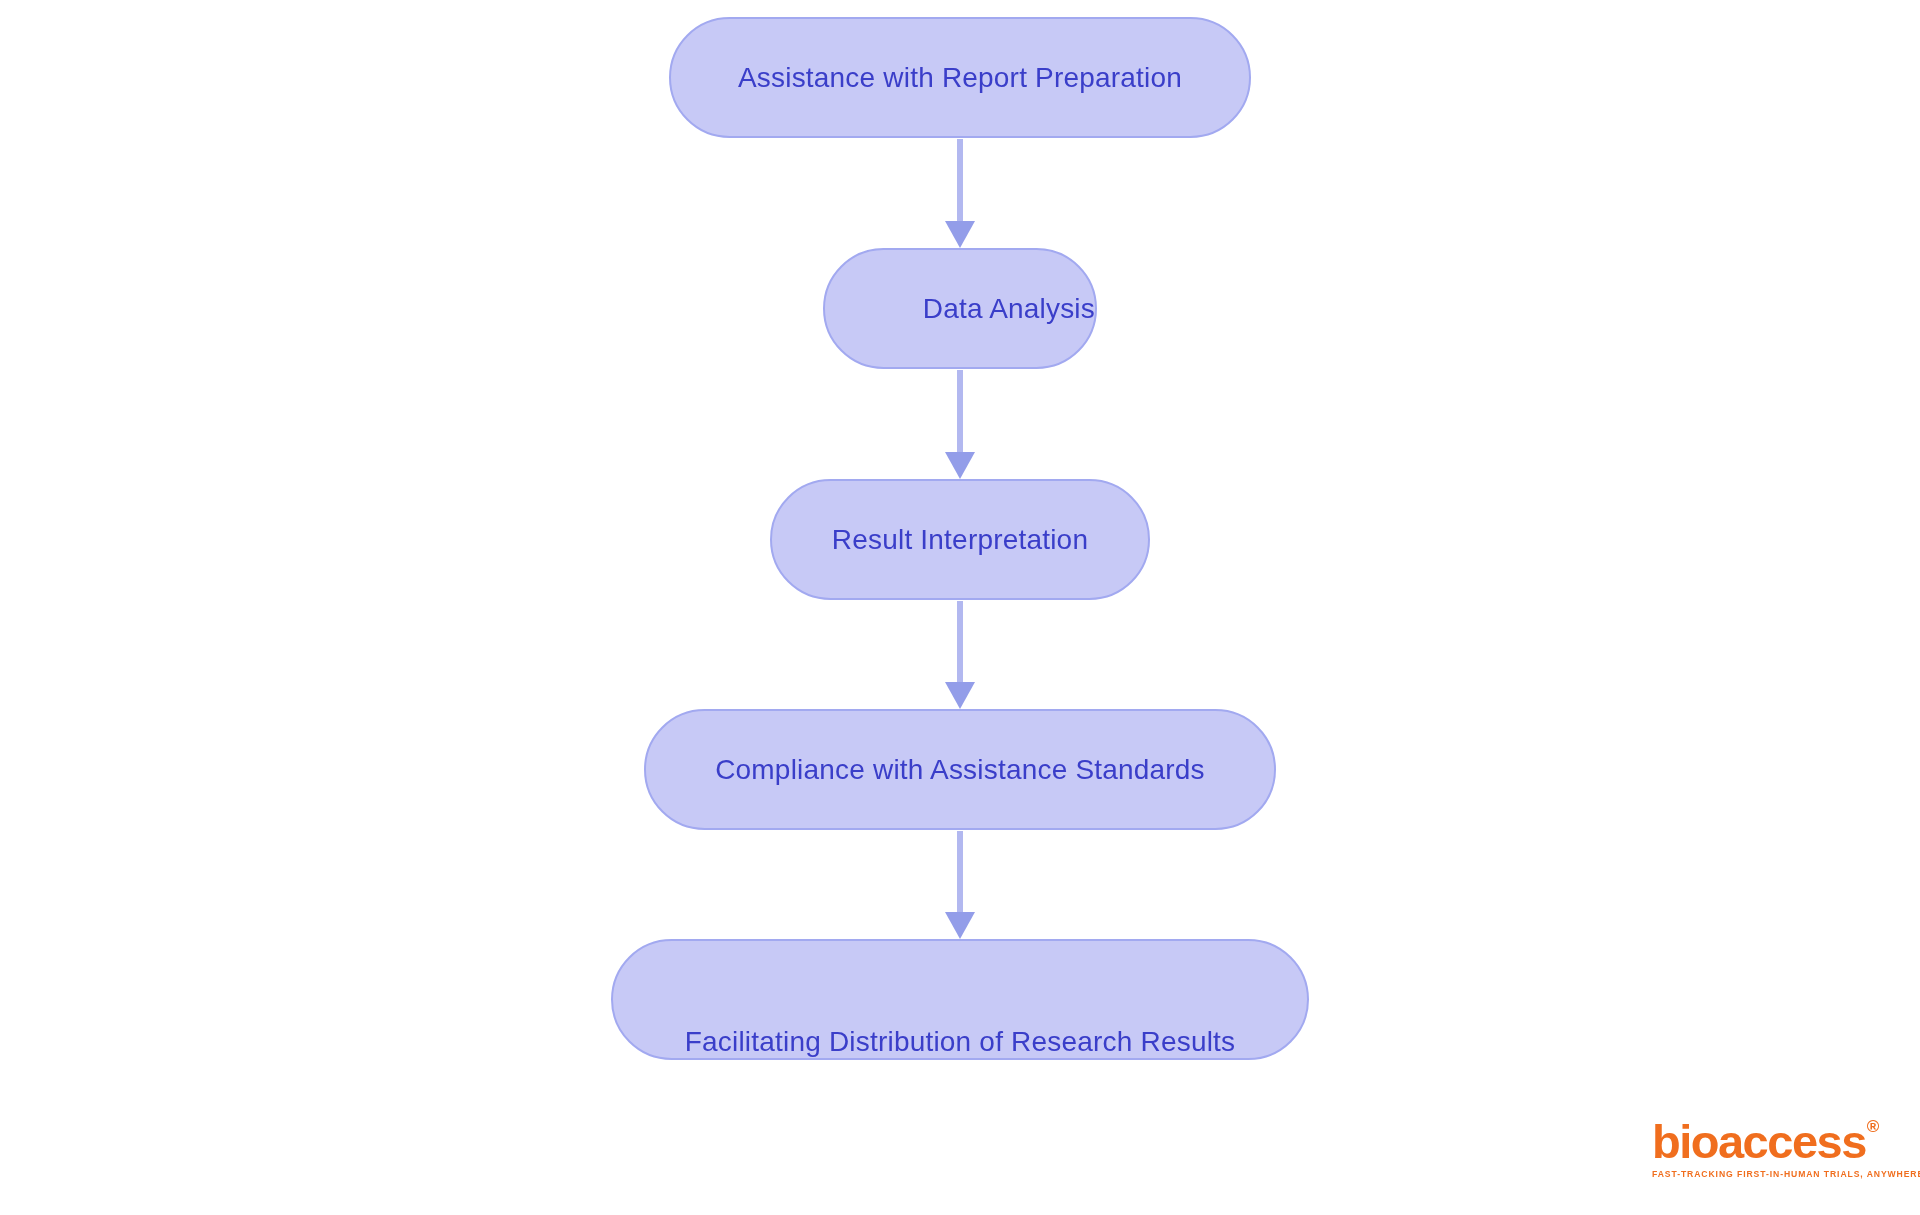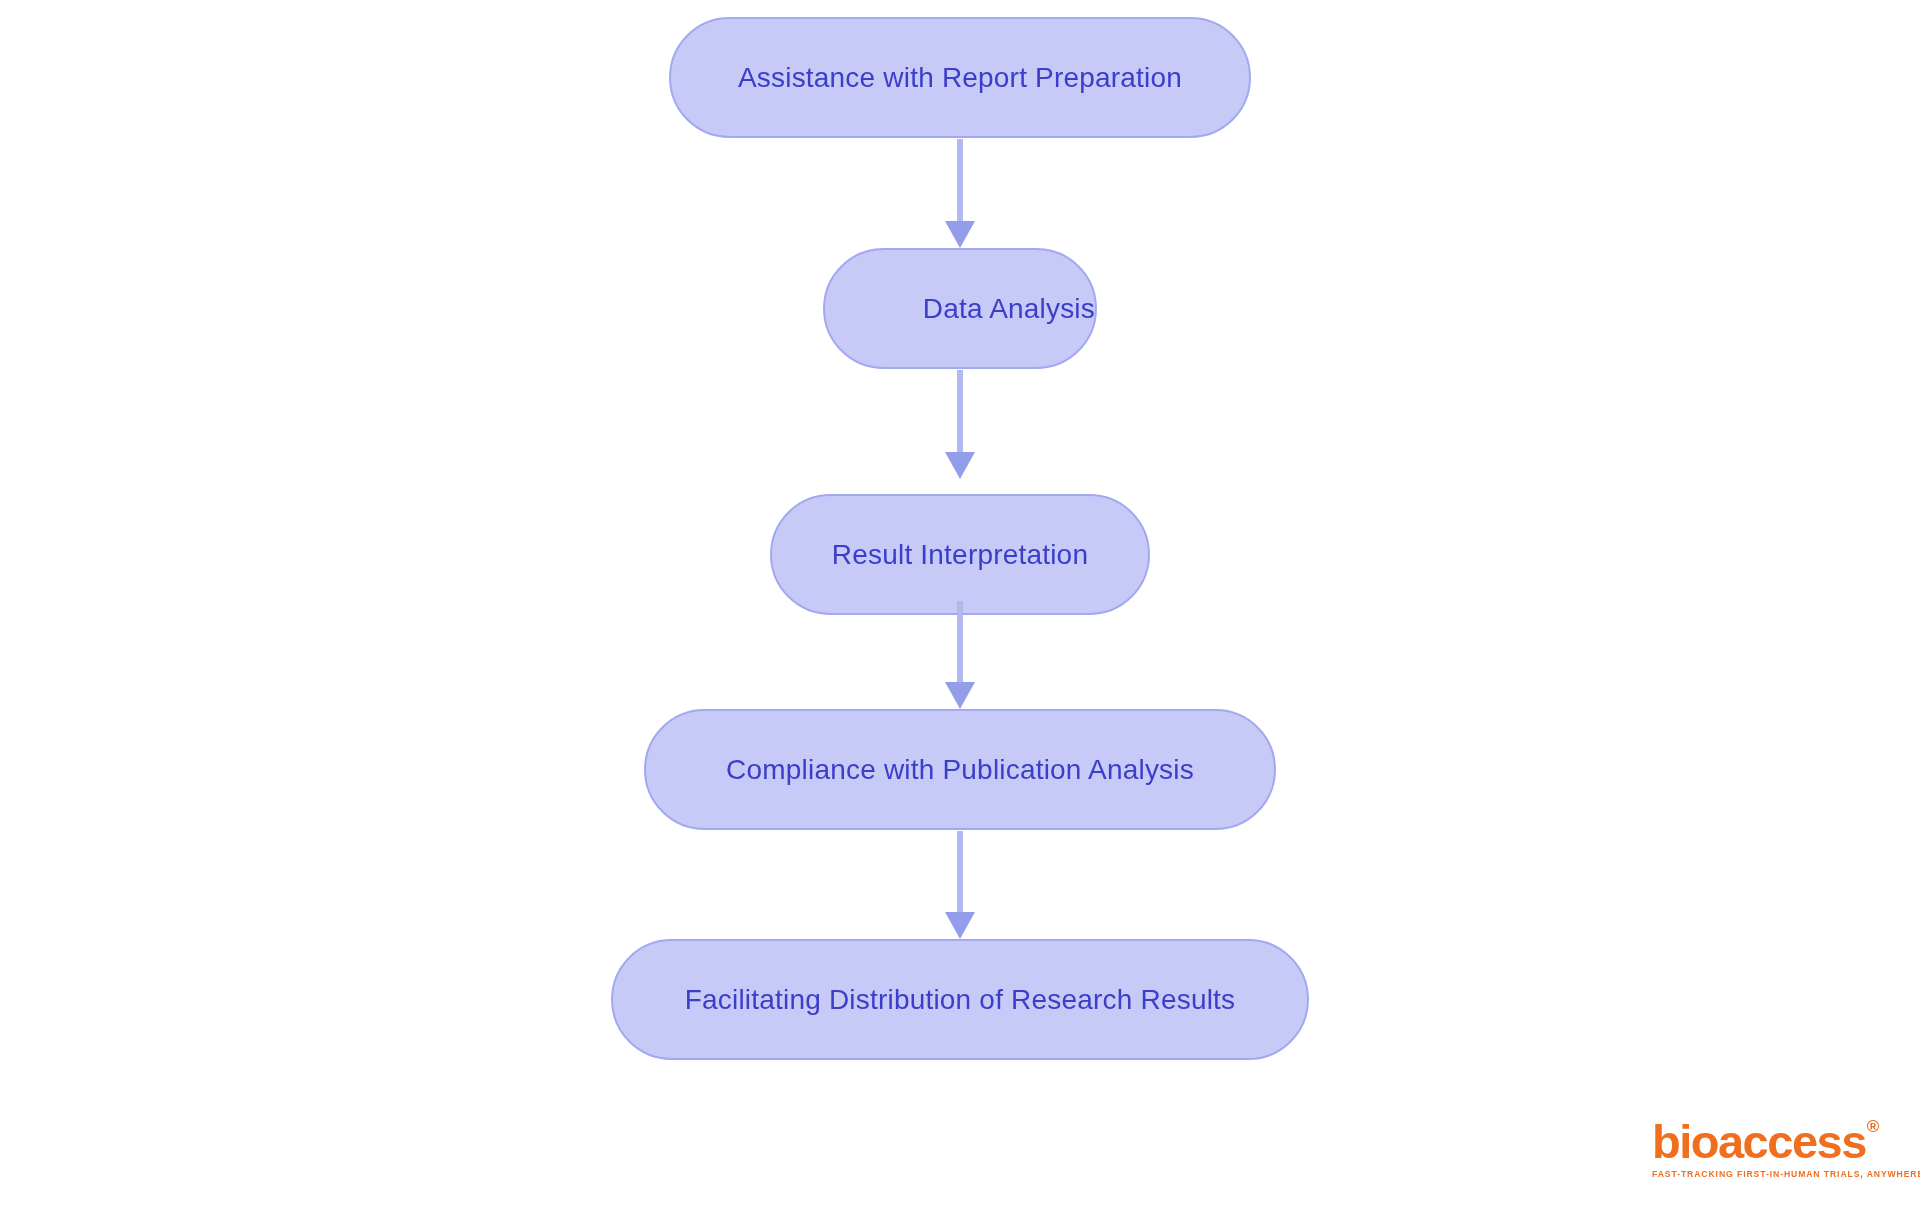--- a/index.html
+++ b/index.html
@@ -37,23 +37,23 @@
   .node-label {
     color: var(--node-text);
     font-size: 28px;
     font-weight: 400;
     letter-spacing: 0.2px;
     white-space: nowrap;
     text-align: center;
   }
   .node1 { left: 669px; top: 17px;  width: 582px; }
   .node2 { left: 823px; top: 248px; width: 274px; justify-content: flex-end; }
-  .node3 { left: 770px; top: 494px; width: 380px; }
+  .node3 { left: 770px; top: 479px; width: 380px; }
   .node4 { left: 644px; top: 709px; width: 632px; }
-  .node5 { left: 611px; top: 939px; width: 698px; }
+  .node5 { left: 611px; top: 939px; width: 698px; align-items: flex-end; }
 
   .arrow {
     position: absolute;
     left: 944px;
     width: 32px;
   }
   .arrow1 { top: 139px; height: 109px; }
   .arrow2 { top: 370px; height: 109px; }
   .arrow3 { top: 601px; height: 108px; }
   .arrow4 { top: 831px; height: 108px; }
@@ -129,21 +129,21 @@
   <div class="node node3">
     <span class="node-label">Result Interpretation</span>
   </div>
 
   <div class="arrow arrow3">
     <div class="arrow-line"></div>
     <div class="arrow-head"></div>
   </div>
 
   <div class="node node4">
-    <span class="node-label">Compliance with Publication Analysis</span>
+    <span class="node-label">Compliance with Assistance Standards</span>
   </div>
 
   <div class="arrow arrow4">
     <div class="arrow-line"></div>
     <div class="arrow-head"></div>
   </div>
 
   <div class="node node5">
     <span class="node-label">Facilitating Distribution of Research Results</span>
   </div>

